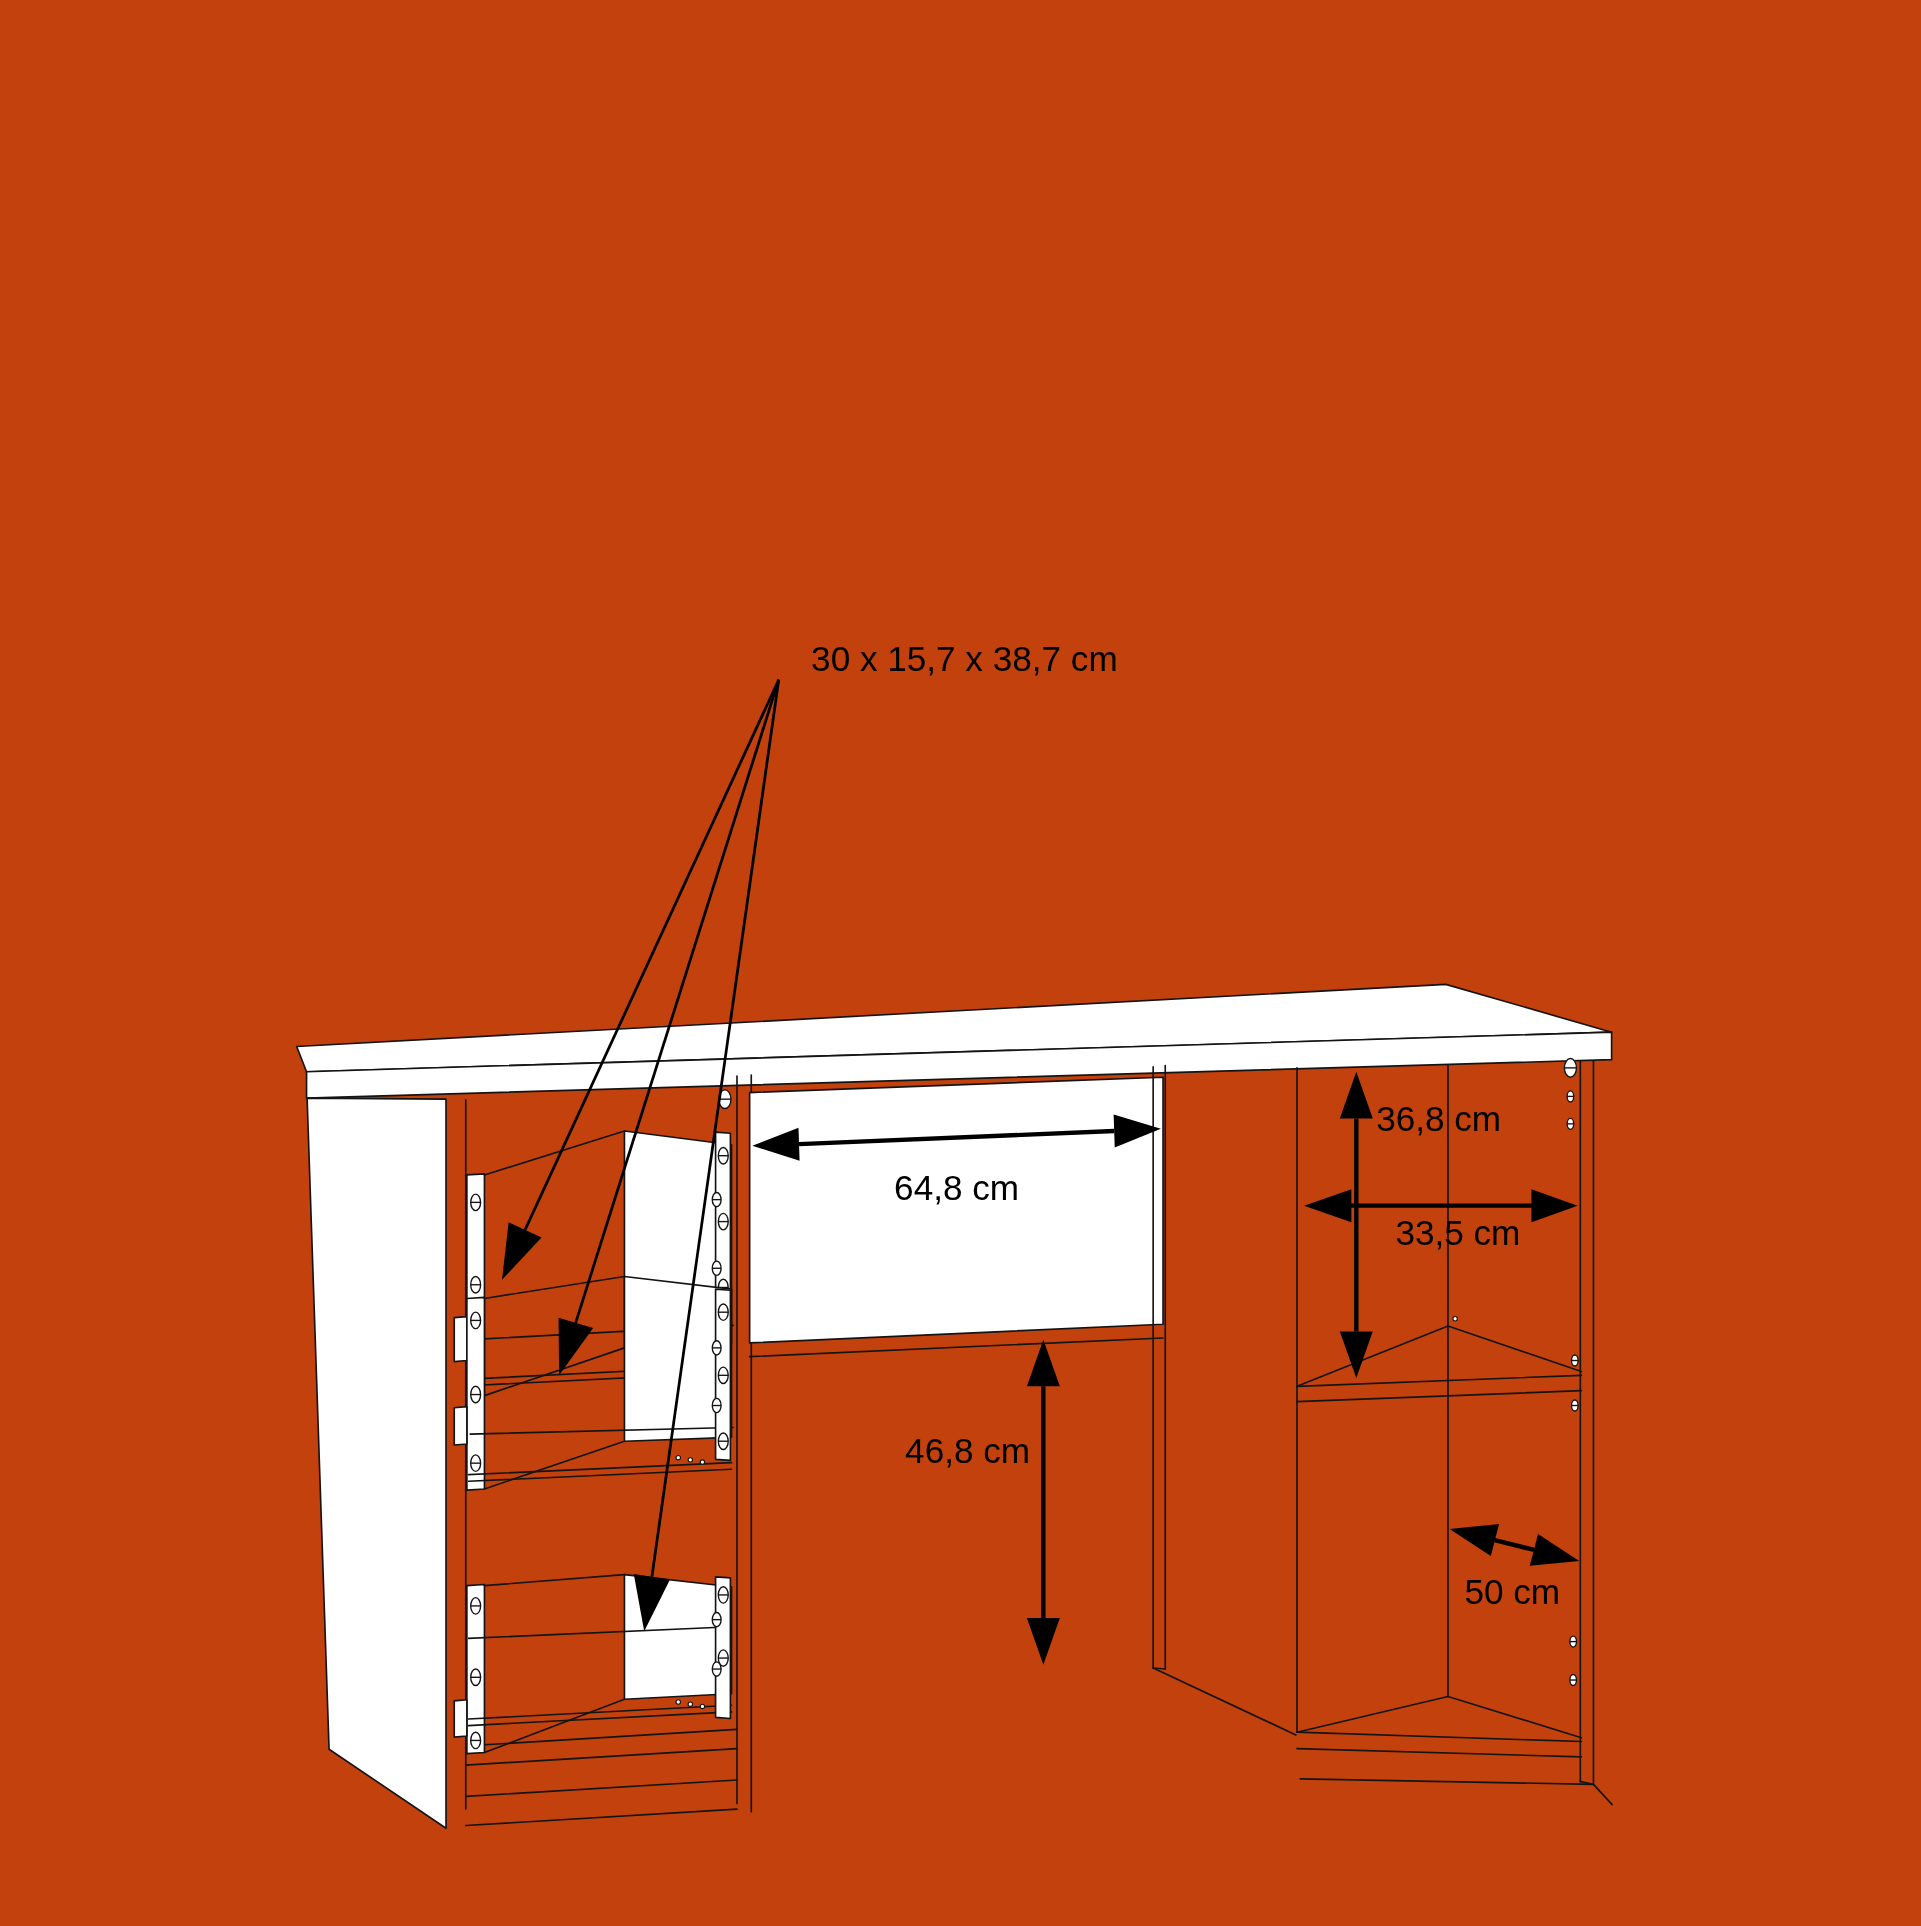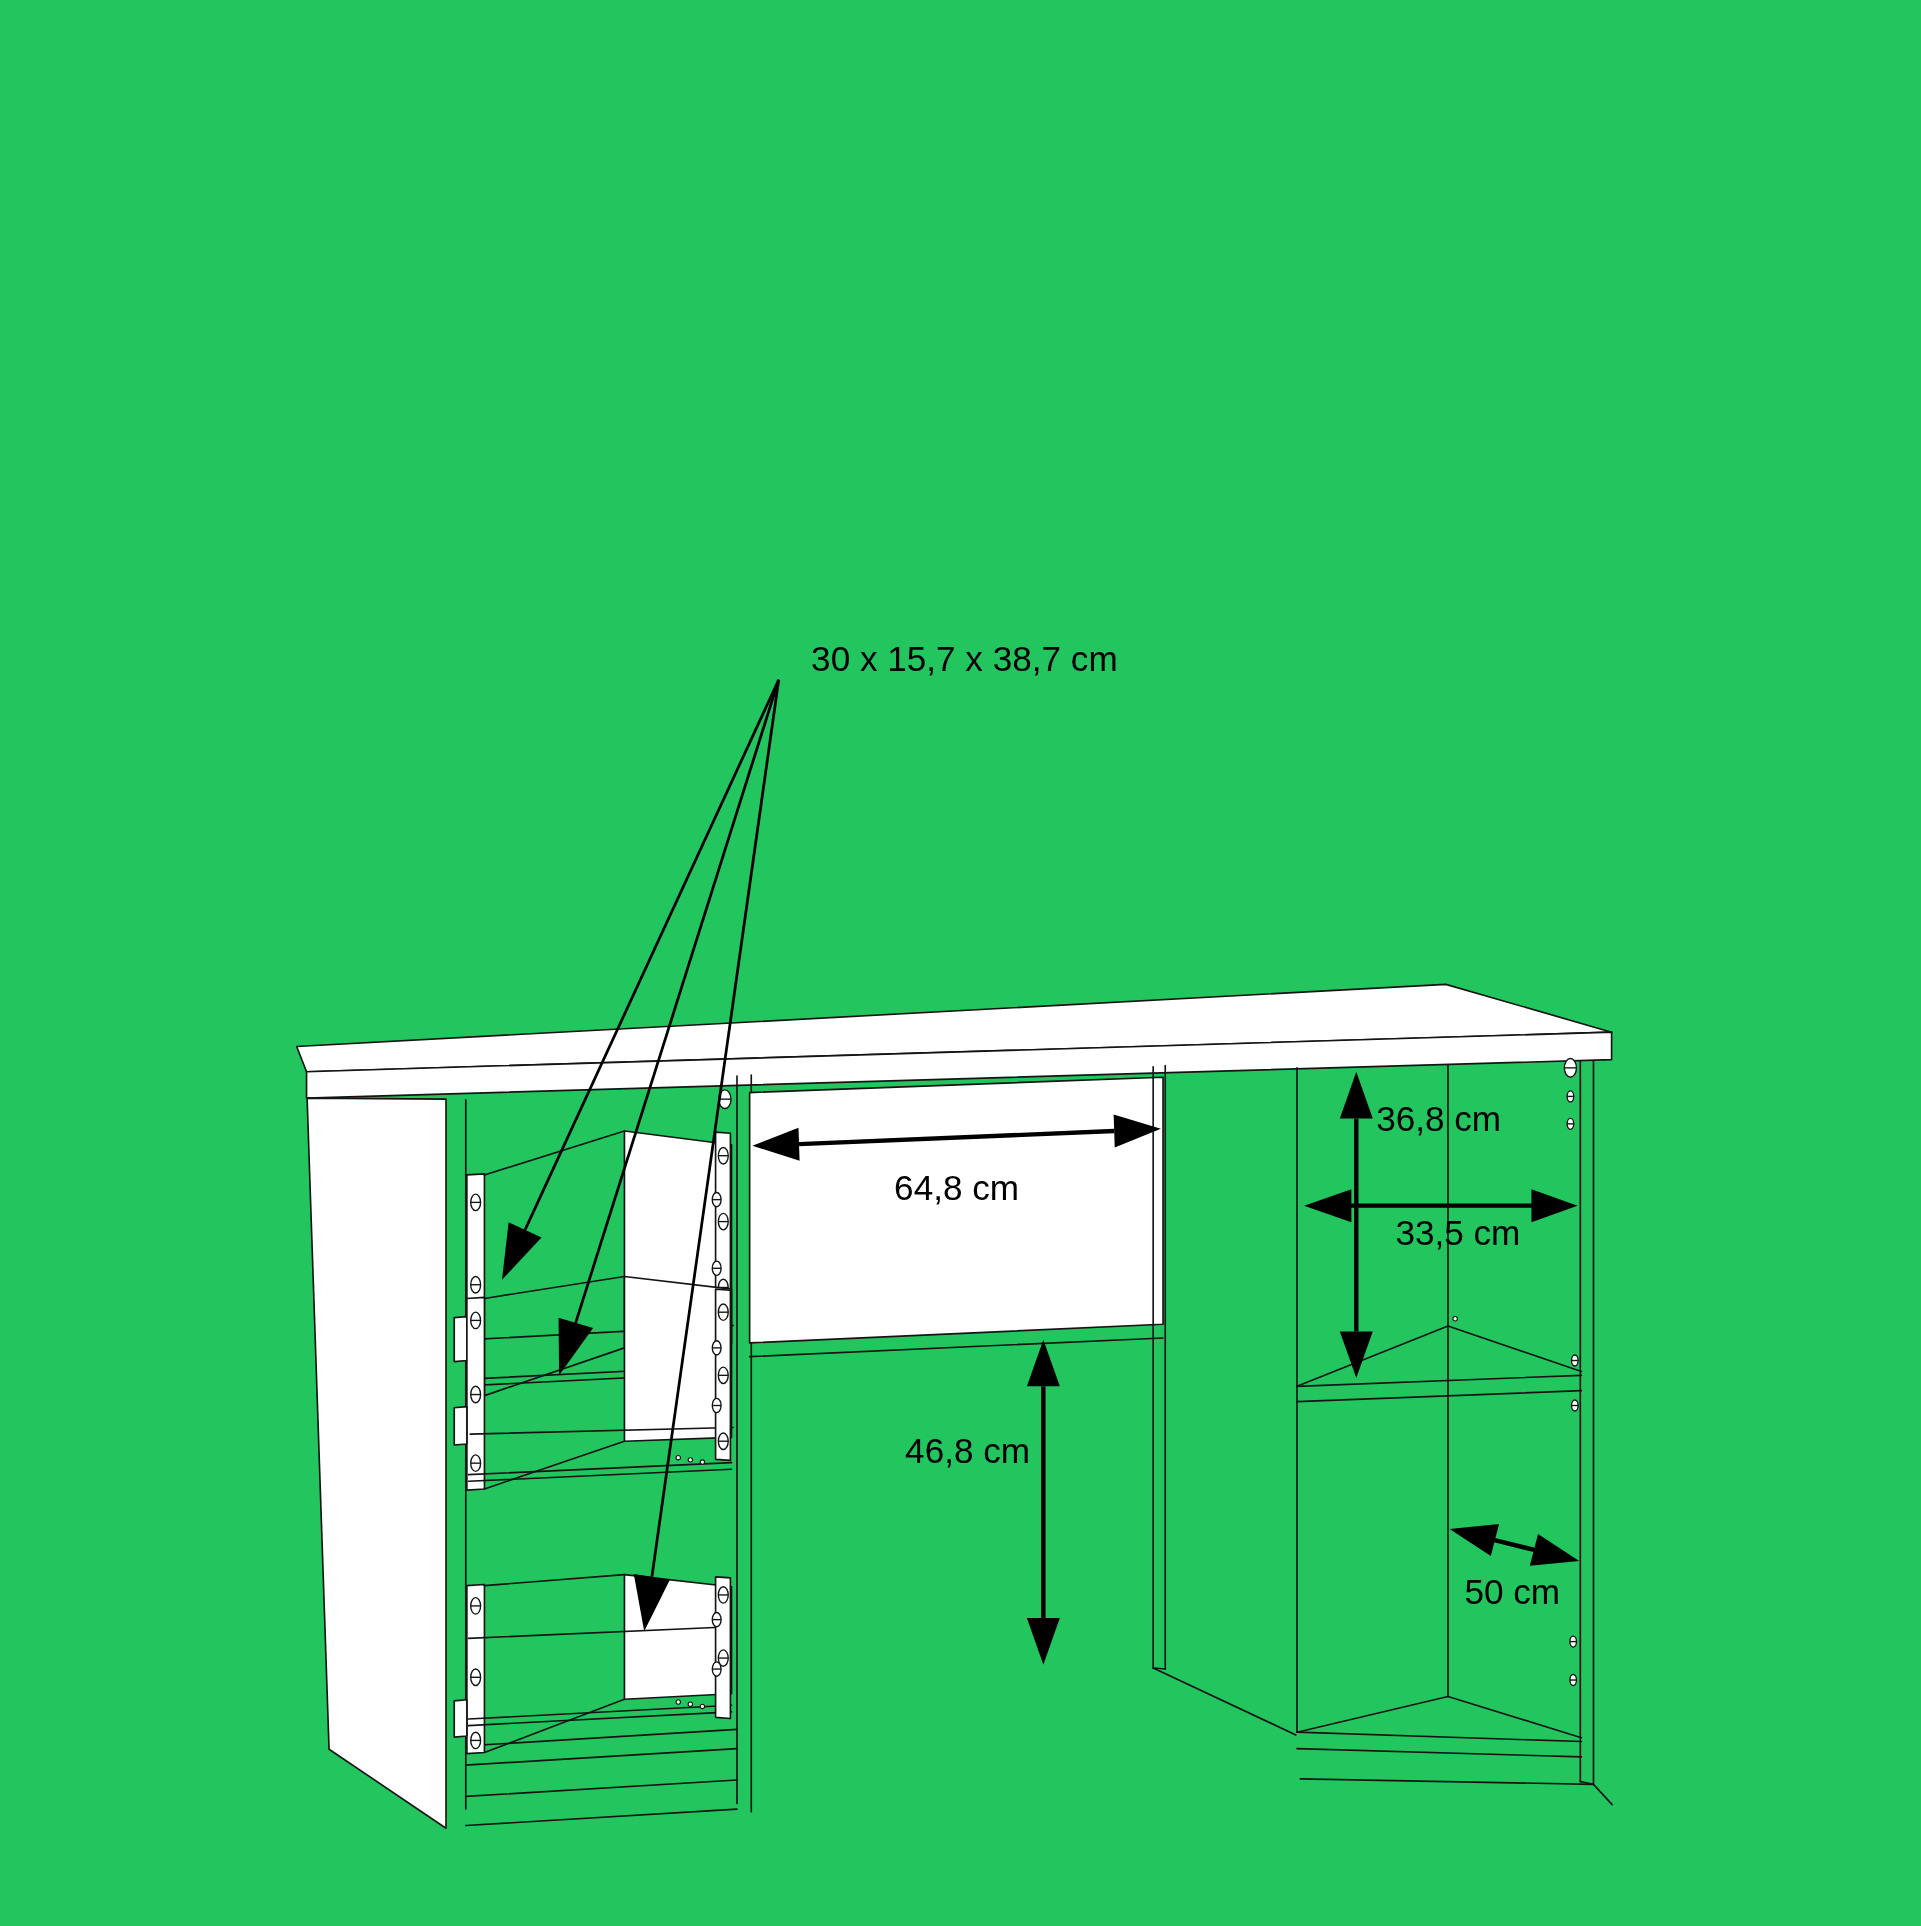--- a/index.html
+++ b/index.html
@@ -7,21 +7,21 @@
     padding: 0;
     background: #ffffff;
     width: 1922px;
     height: 1926px;
     font-family: "Liberation Sans", sans-serif;
   }
   #stage {
     position: relative;
     width: 1922px;
     height: 1926px;
-    background: #22c55e;
+    background: #c2410c;
     overflow: hidden;
   }
   svg { display: block; }
   .edge {
     stroke: #141414;
     stroke-width: 3;
     fill: none;
     stroke-linecap: round;
     stroke-linejoin: round;
   }

